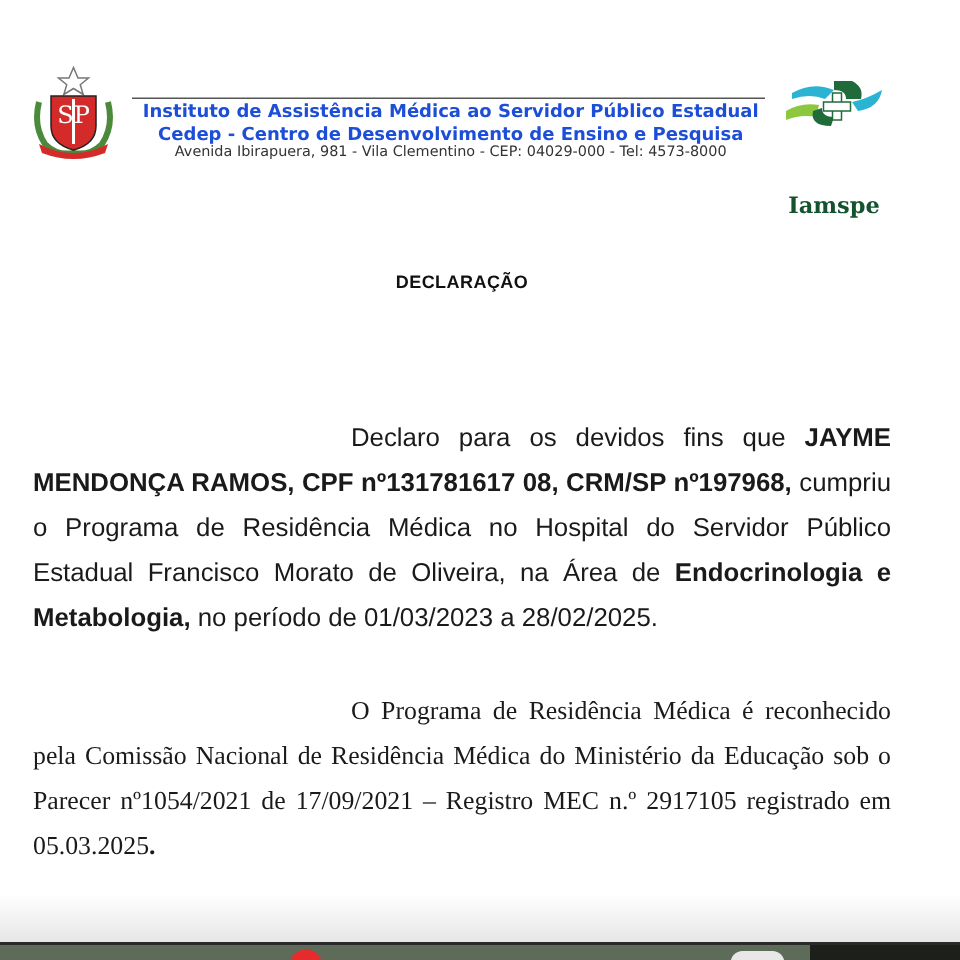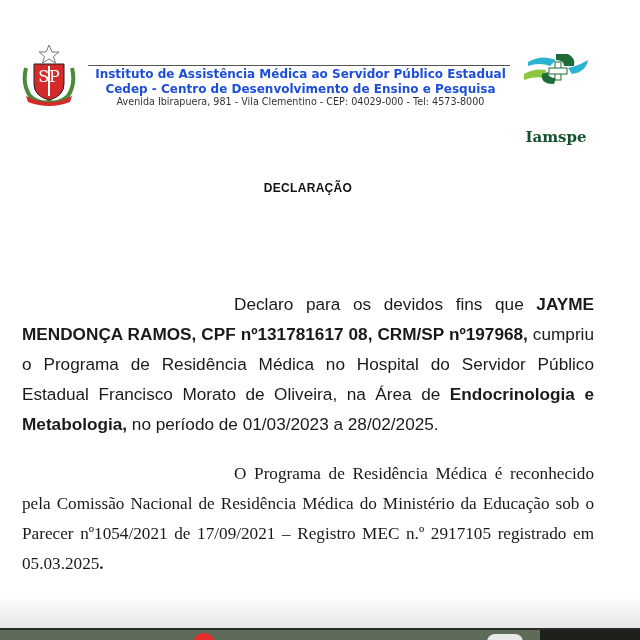--- a/index.html
+++ b/index.html
@@ -34,21 +34,21 @@
 
     
     .doc-title {
       position: absolute; left: 0; top: 181px; width: 616px; text-align: center;
       font-weight: bold; font-size: 12px; letter-spacing: 0.3px; color: #111;
     }
     .para {
       position: absolute; left: 22px; width: 572px;
       font-size: 17.2px; line-height: 30px; text-align: justify; color: #1a1a1a;
     }
-    .para.p1 { top: 289px; }
+    .para.p1 { top: 276px; }
     .para.p2 { top: 459px; font-family: Liberation Serif, serif; }
     .indent { display: inline-block; width: 212px; }
     b { font-weight: bold; }
 
     
     .bottom-fade {
       position: absolute; left: 0; top: 596px; width: 640px; height: 32px;
       background: linear-gradient(to bottom, rgba(255,255,255,0), #e6e6e6);
     }
     .taskbar {

